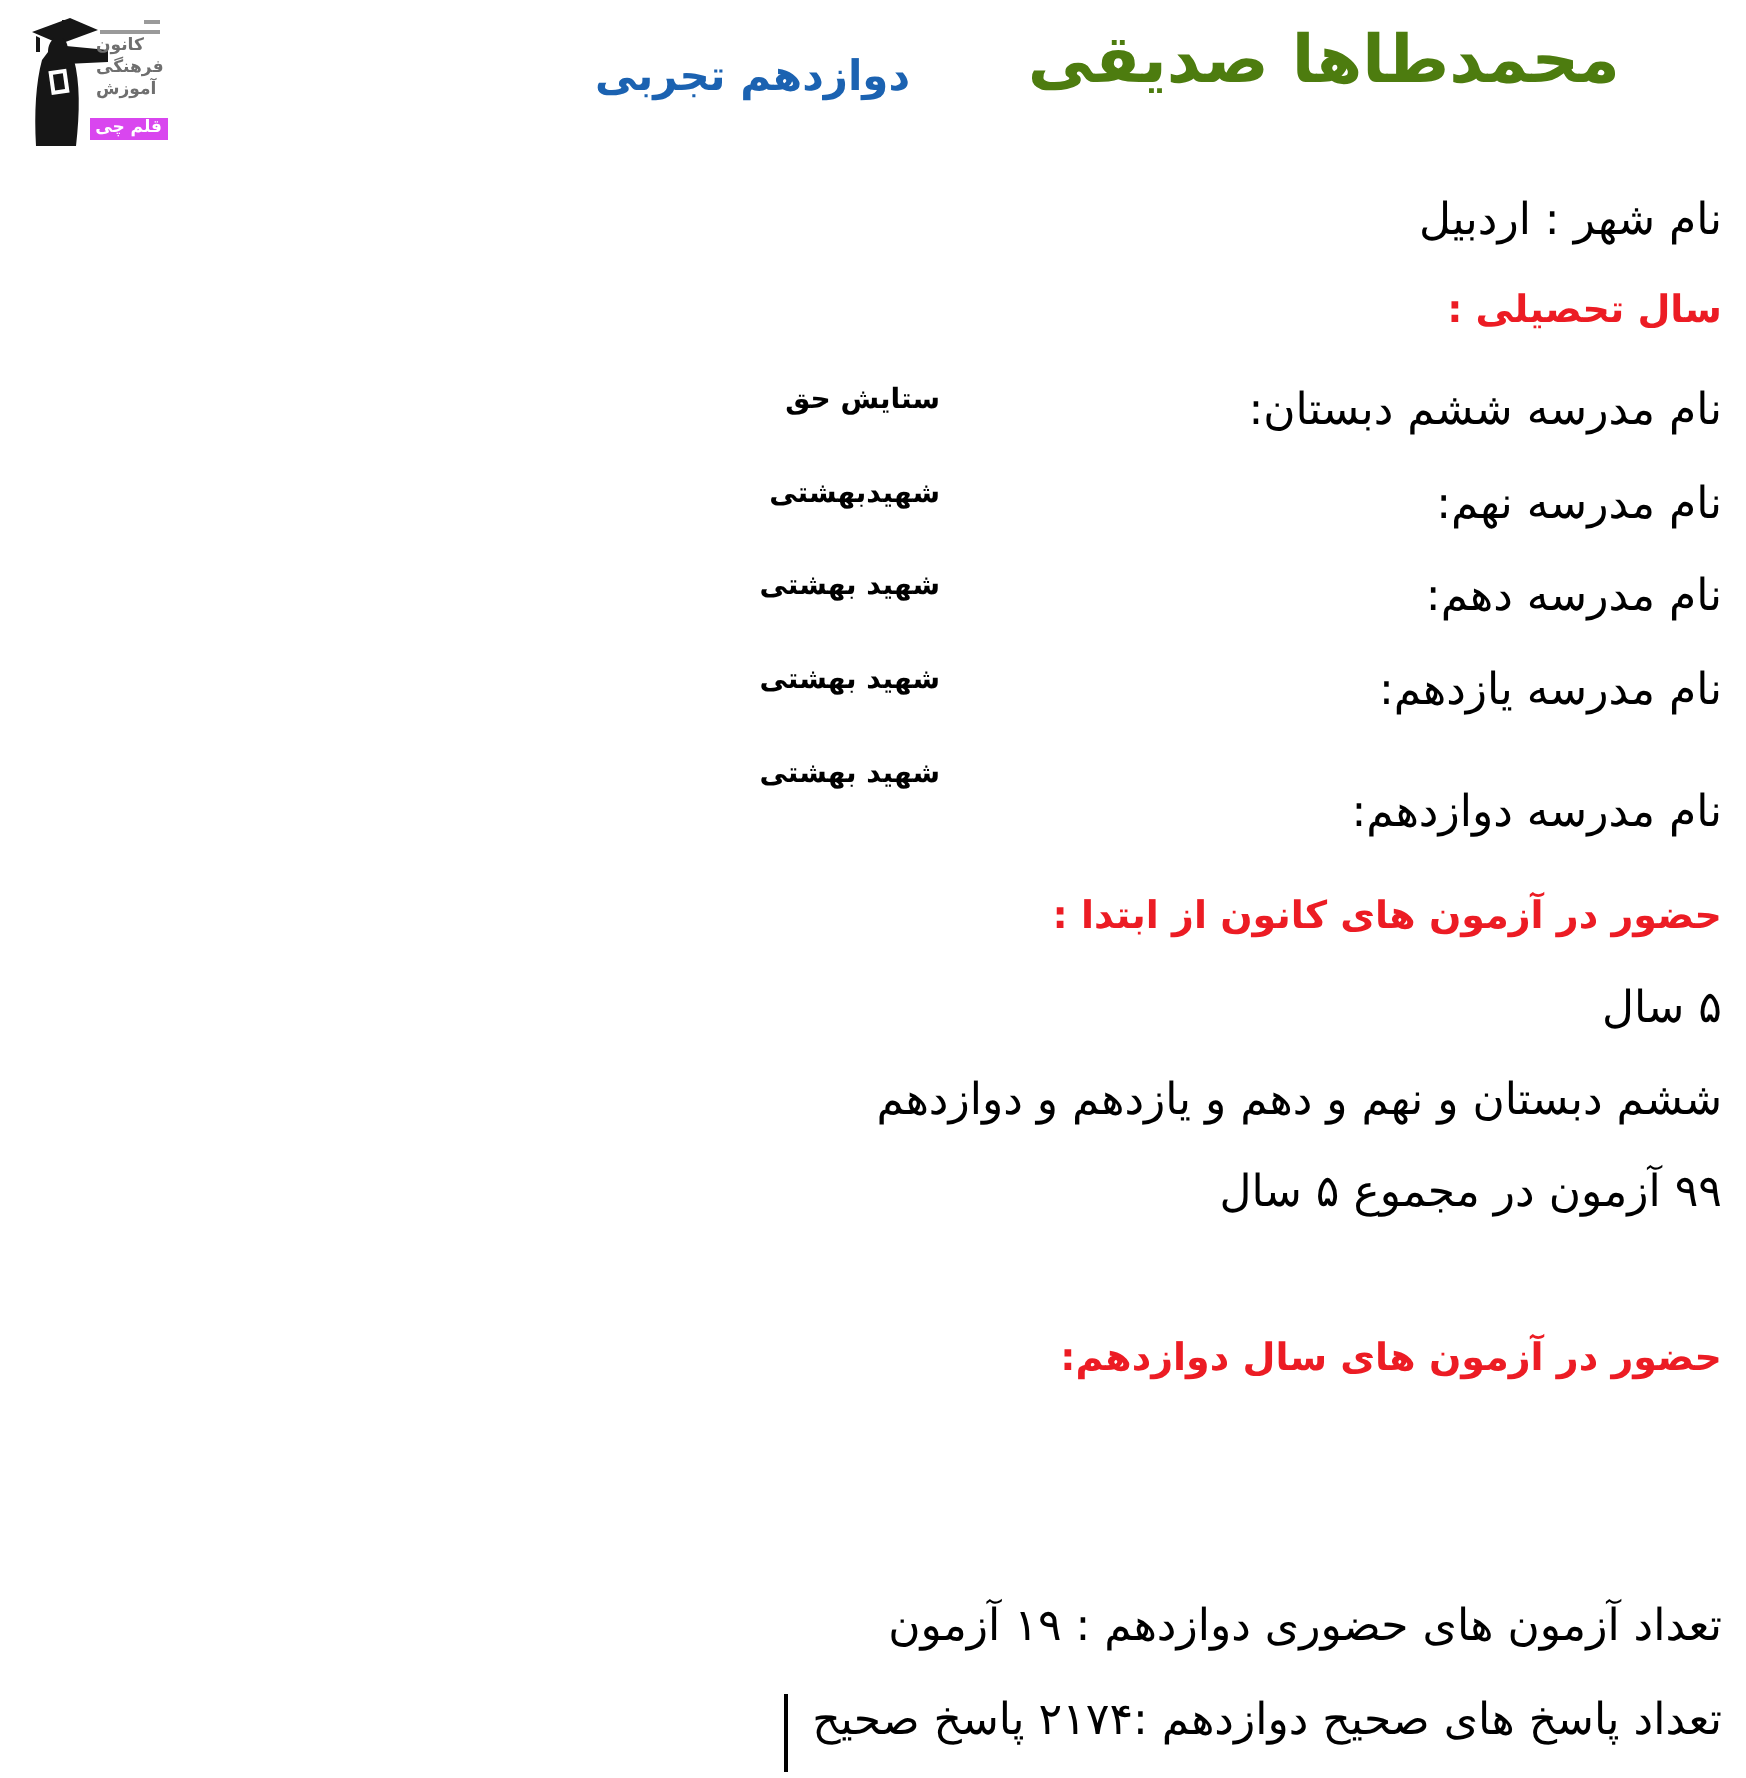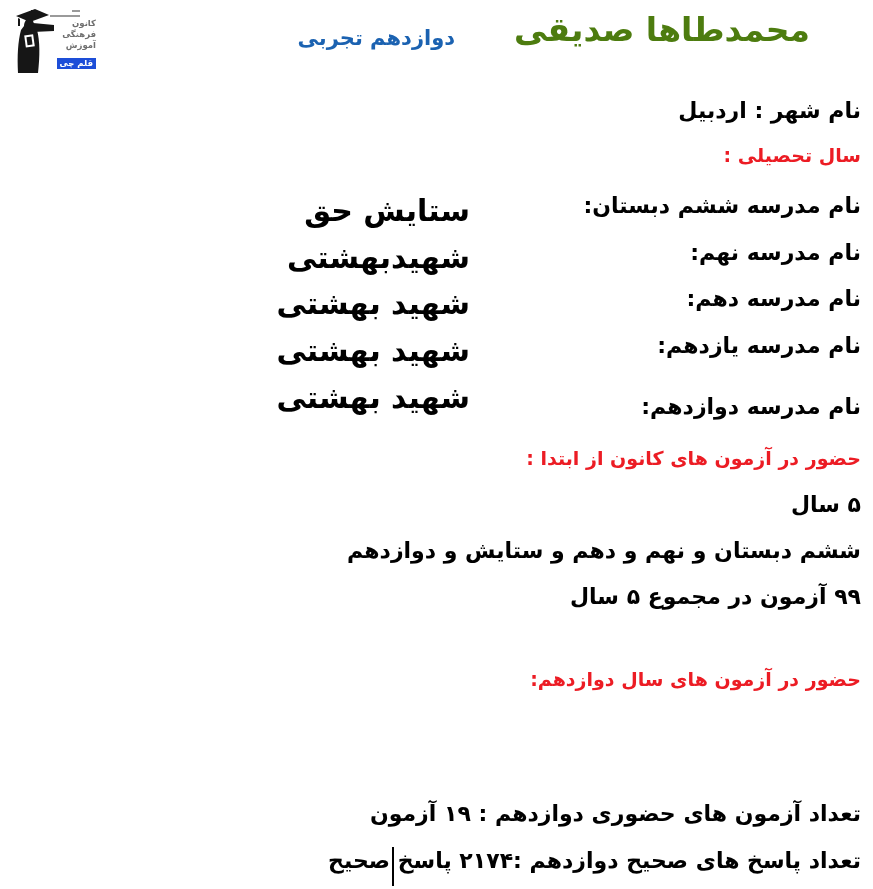--- a/index.html
+++ b/index.html
@@ -9,49 +9,49 @@
     position:relative;
     width:873px; height:889px;
     background:#ffffff;
     overflow:hidden;
     direction:rtl;
     font-family:"DejaVu Sans", sans-serif;
   }
   
   .logo { position:absolute; left:8px; top:6px; width:76px; height:72px; direction:rtl; }
   .logo-figure { position:absolute; left:0; top:0; width:46px; height:70px; }
-  .logo-text-col { position:absolute; left:52px; top:12px; width:36px; text-align:right; }
+  .logo-text-col { position:absolute; left:40px; top:12px; width:36px; text-align:left; }
   .logo-topline { position:absolute; left:42px; top:9px; width:30px; height:2px; background:#9a9a9a; }
   .logo-topdash { position:absolute; left:64px; top:4px; width:8px; height:2px; background:#9a9a9a; }
   .logo-line { font-size:8.5px; line-height:11px; color:#6f6f6f; font-weight:bold; white-space:nowrap; }
-  .logo-badge { display:inline-block; margin-top:2px; background:#1d4ed8; color:#ffffff;
+  .logo-badge { display:inline-block; margin-top:2px; background:#d946ef; color:#ffffff;
                 font-size:8.5px; font-weight:bold; line-height:11px; padding:0 3px; white-space:nowrap; }
   
   .student-name {
     position:absolute; top:10px; right:63px;
     color:#4d7c0f; font-size:33px; font-weight:bold; white-space:nowrap;
   }
   .grade-field {
     position:absolute; top:26px; right:418px;
     color:#1b62b1; font-size:21px; font-weight:bold; white-space:nowrap;
   }
   
   .line {
     position:absolute; right:12px;
-    color:#000000; font-size:22px; font-weight:bold;
+    color:#000000; font-size:22px; font-weight:normal;
     line-height:1.35; white-space:nowrap;
   }
   .red-heading {
     position:absolute; right:12px;
     color:#ec1c24; font-size:19px; font-weight:bold;
     line-height:1.35; white-space:nowrap;
   }
   .row-value {
     position:absolute; right:403px;
-    color:#000000; font-size:30px; font-weight:bold;
+    color:#000000; font-size:14px; font-weight:bold;
     line-height:1.35; white-space:nowrap;
   }
   .text-cursor {
     position:absolute; left:392px; top:847px;
     width:2px; height:39px; background:#000000;
   }
 </style>
 </head>
 <body>
 
@@ -99,21 +99,21 @@
     <div class="line" style="top:331px;">نام مدرسه یازدهم:</div>
     <div class="row-value" style="top:331px;">شهید بهشتی</div>
   </div>
   <div>
     <div class="line" style="top:392px;">نام مدرسه دوازدهم:</div>
     <div class="row-value" style="top:378px;">شهید بهشتی</div>
   </div>
 
   <div class="red-heading" style="top:446px;">حضور در آزمون های کانون از ابتدا :</div>
   <div class="line" style="top:490px;">۵ سال</div>
-  <div class="line" style="top:536px;">ششم دبستان و نهم و دهم و ستایش و دوازدهم</div>
+  <div class="line" style="top:536px;">ششم دبستان و نهم و دهم و یازدهم و دوازدهم</div>
   <div class="line" style="top:582px;">۹۹ آزمون در مجموع ۵ سال</div>
 
   <div class="red-heading" style="top:667px;">حضور در آزمون های سال دوازدهم:</div>
   <div class="line" style="top:799px;">تعداد آزمون های حضوری دوازدهم : ۱۹ آزمون</div>
   <div class="line" style="top:846px;">تعداد پاسخ های صحیح دوازدهم :۲۱۷۴ پاسخ صحیح</div>
 
   <div class="text-cursor"></div>
 
 </div>
 

